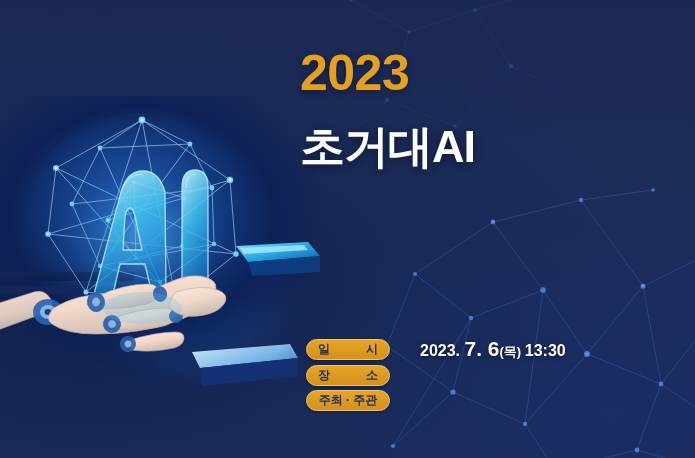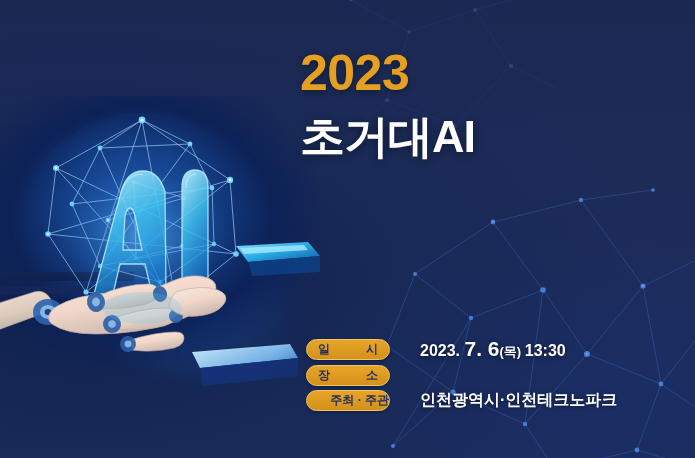--- a/index.html
+++ b/index.html
@@ -37,35 +37,35 @@
       radial-gradient(45% 40% at 62% 70%, rgba(26,86,170,.55) 0%, rgba(13,30,70,0) 70%);
   }
   
   .title-block{position:absolute;left:300px;top:48px;width:380px;}
   .year{
     color:#e5a021;font-size:50px;font-weight:bold;line-height:1;
     letter-spacing:-0.5px;text-shadow:0 2px 6px rgba(0,0,0,.35);
   }
   .headline{
     color:#fdfdfd;font-weight:bold;line-height:1.16;
-    letter-spacing:-1px;margin-top:13px;
+    letter-spacing:-1px;margin-top:23px;
     text-shadow:0 2px 8px rgba(0,0,0,.45);
   }
   .hl-1{font-size:45px;display:block;}
   .hl-2{font-size:45px;display:block;margin-top:4px;}
   
   .info{position:absolute;left:306px;top:337px;width:370px;}
   .irow{display:flex;align-items:center;margin-bottom:4px;}
   .pill{
     width:84px;height:21px;flex:0 0 84px;
     border-radius:11px;
     background:linear-gradient(180deg,#e7a527 0%,#d4911c 100%);
     border:1.3px solid #f3c463;
     color:#24305c;font-size:12px;font-weight:bold;
-    display:flex;align-items:center;justify-content:flex-end;
+    display:flex;align-items:center;justify-content:center;
     box-shadow:0 1px 3px rgba(0,0,0,.35);
     letter-spacing:0px;
   }
   .pill.spaced{justify-content:space-between;padding:0 11px;}
   .ivalue{
     color:#ffffff;font-size:16px;font-weight:bold;
     margin-left:30px;white-space:nowrap;
     text-shadow:0 1px 4px rgba(0,0,0,.5);
   }
   .ivalue .big{font-size:21px;}
@@ -327,18 +327,17 @@
       <div class="pill spaced">
         <span>장</span>
         <span>소</span>
       </div>
     </div>
 
     <div class="irow">
       <div class="pill">
         <span>주최 · 주관</span>
       </div>
-      <div class="ivalue">인천광역시·인천테크노파크</div>
     </div>
 
   </div>
 
 </div>
 
 </body></html>

